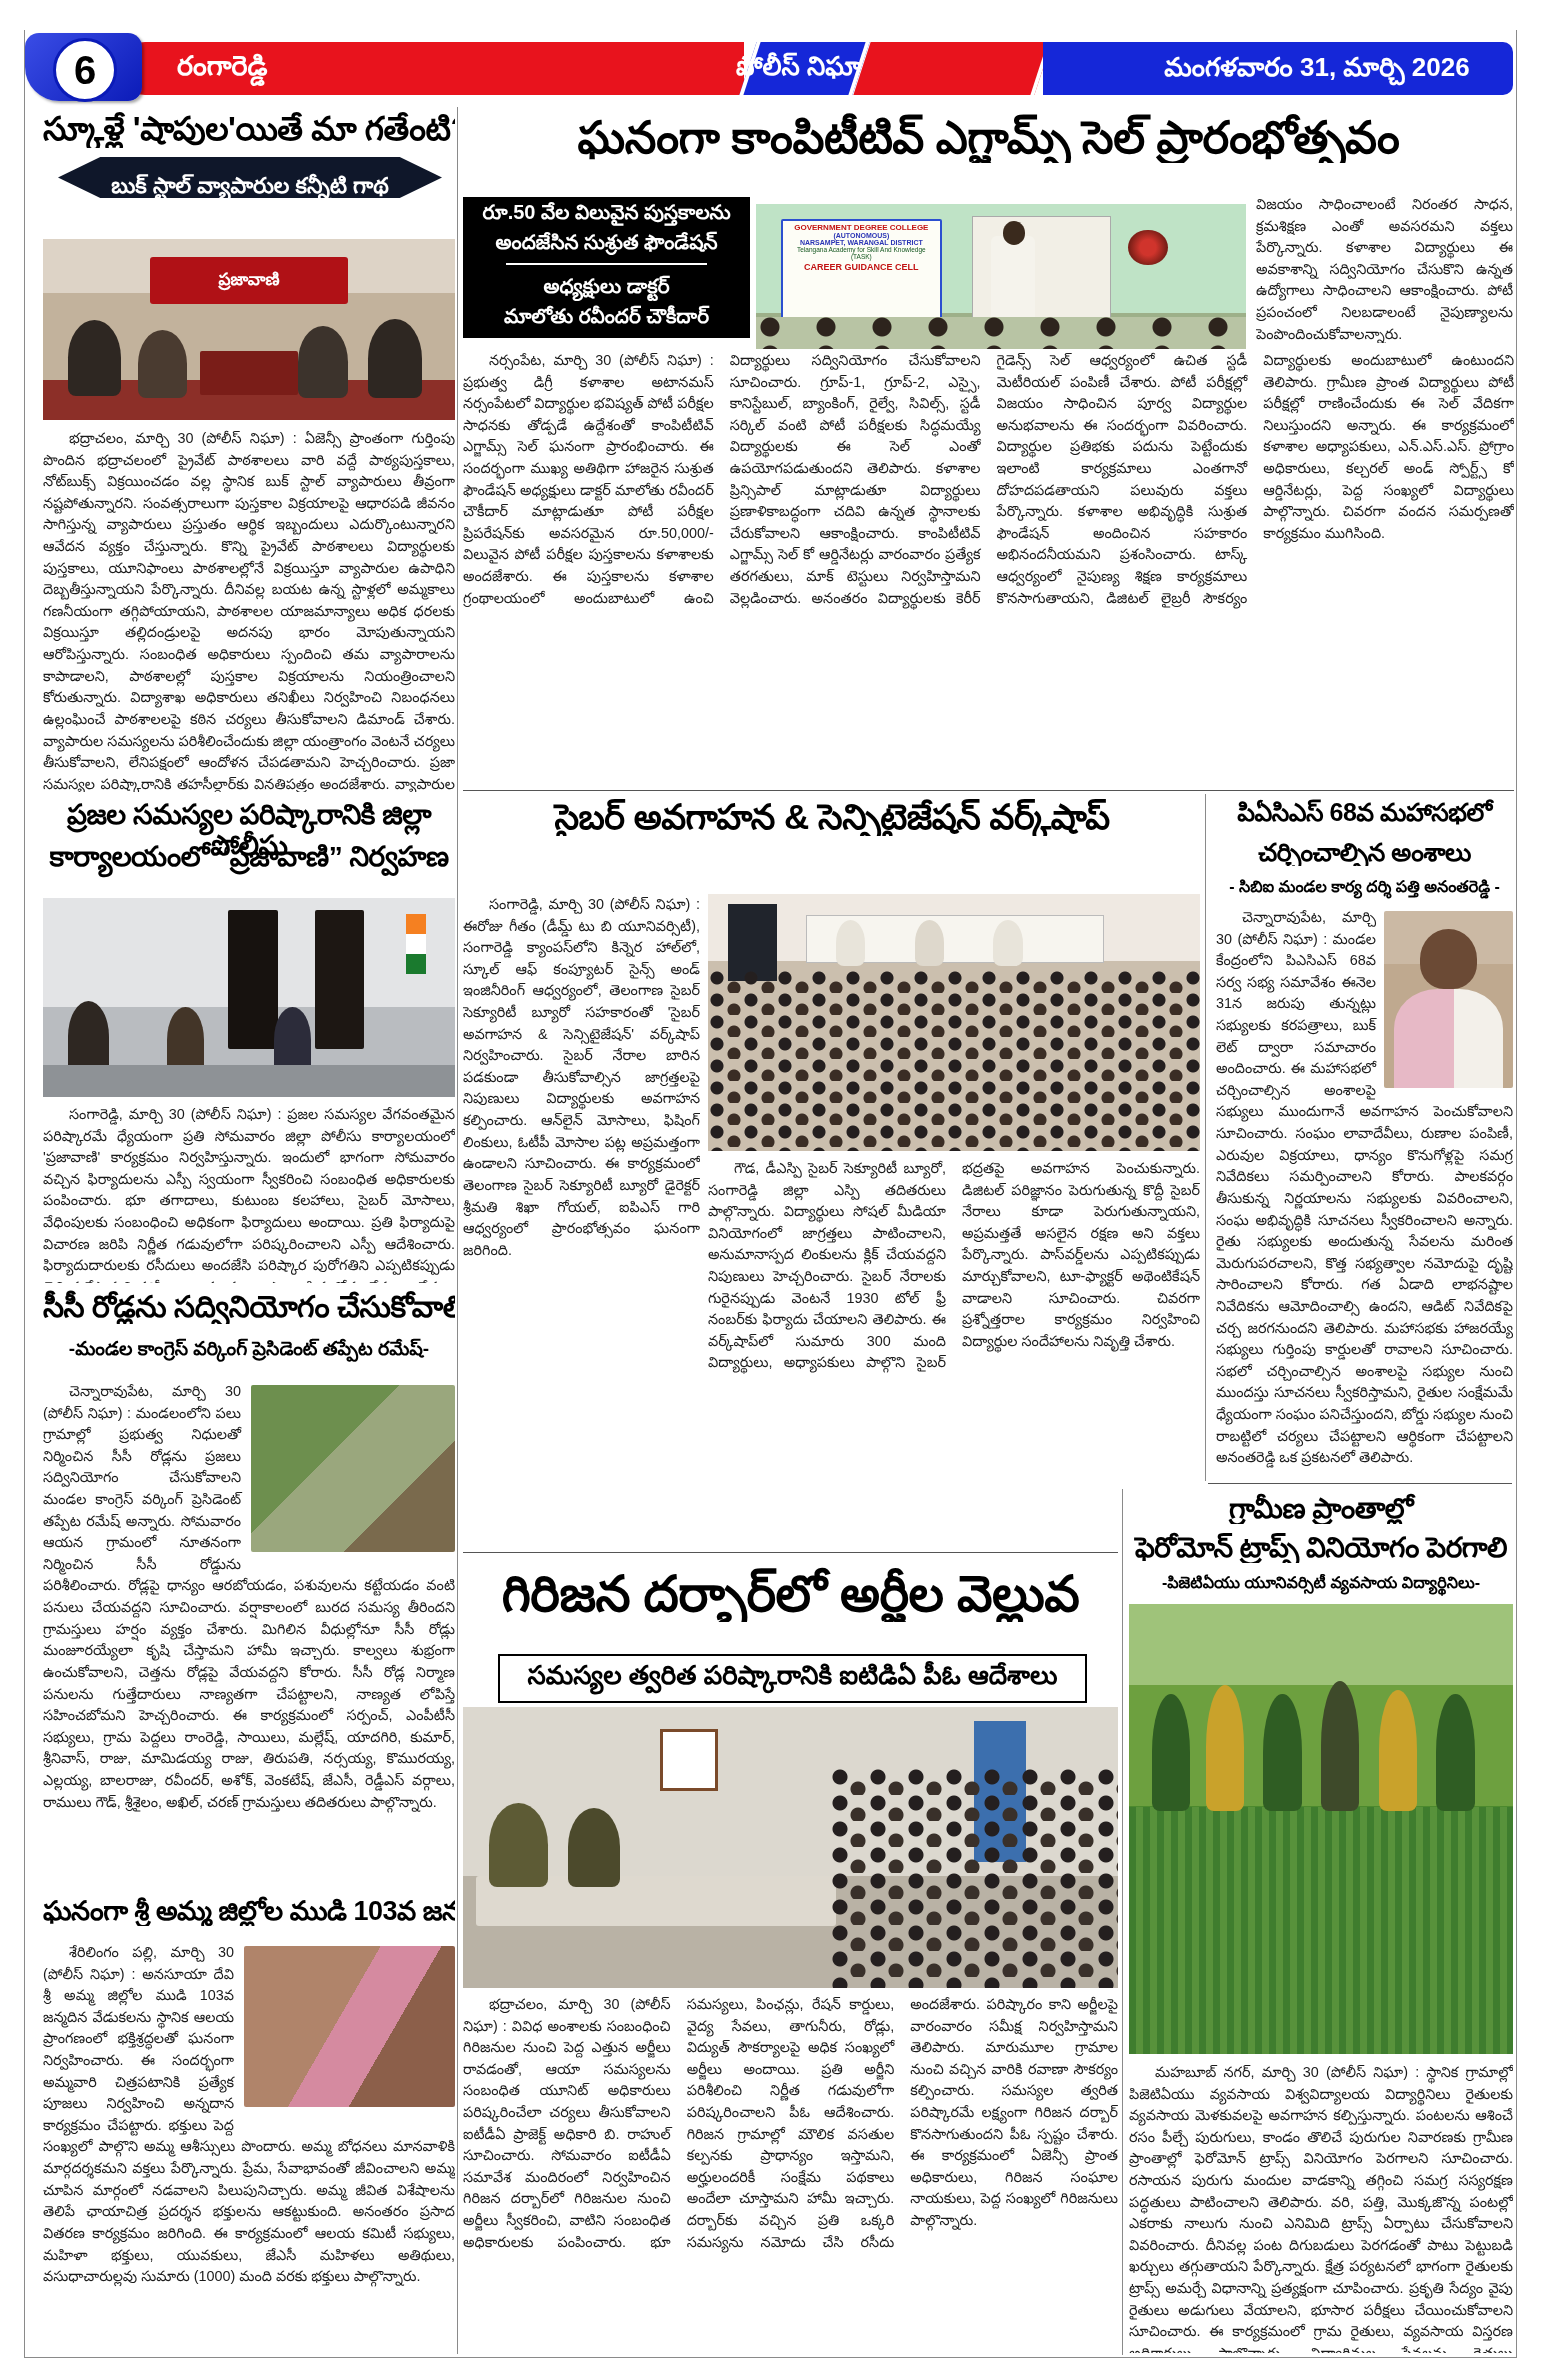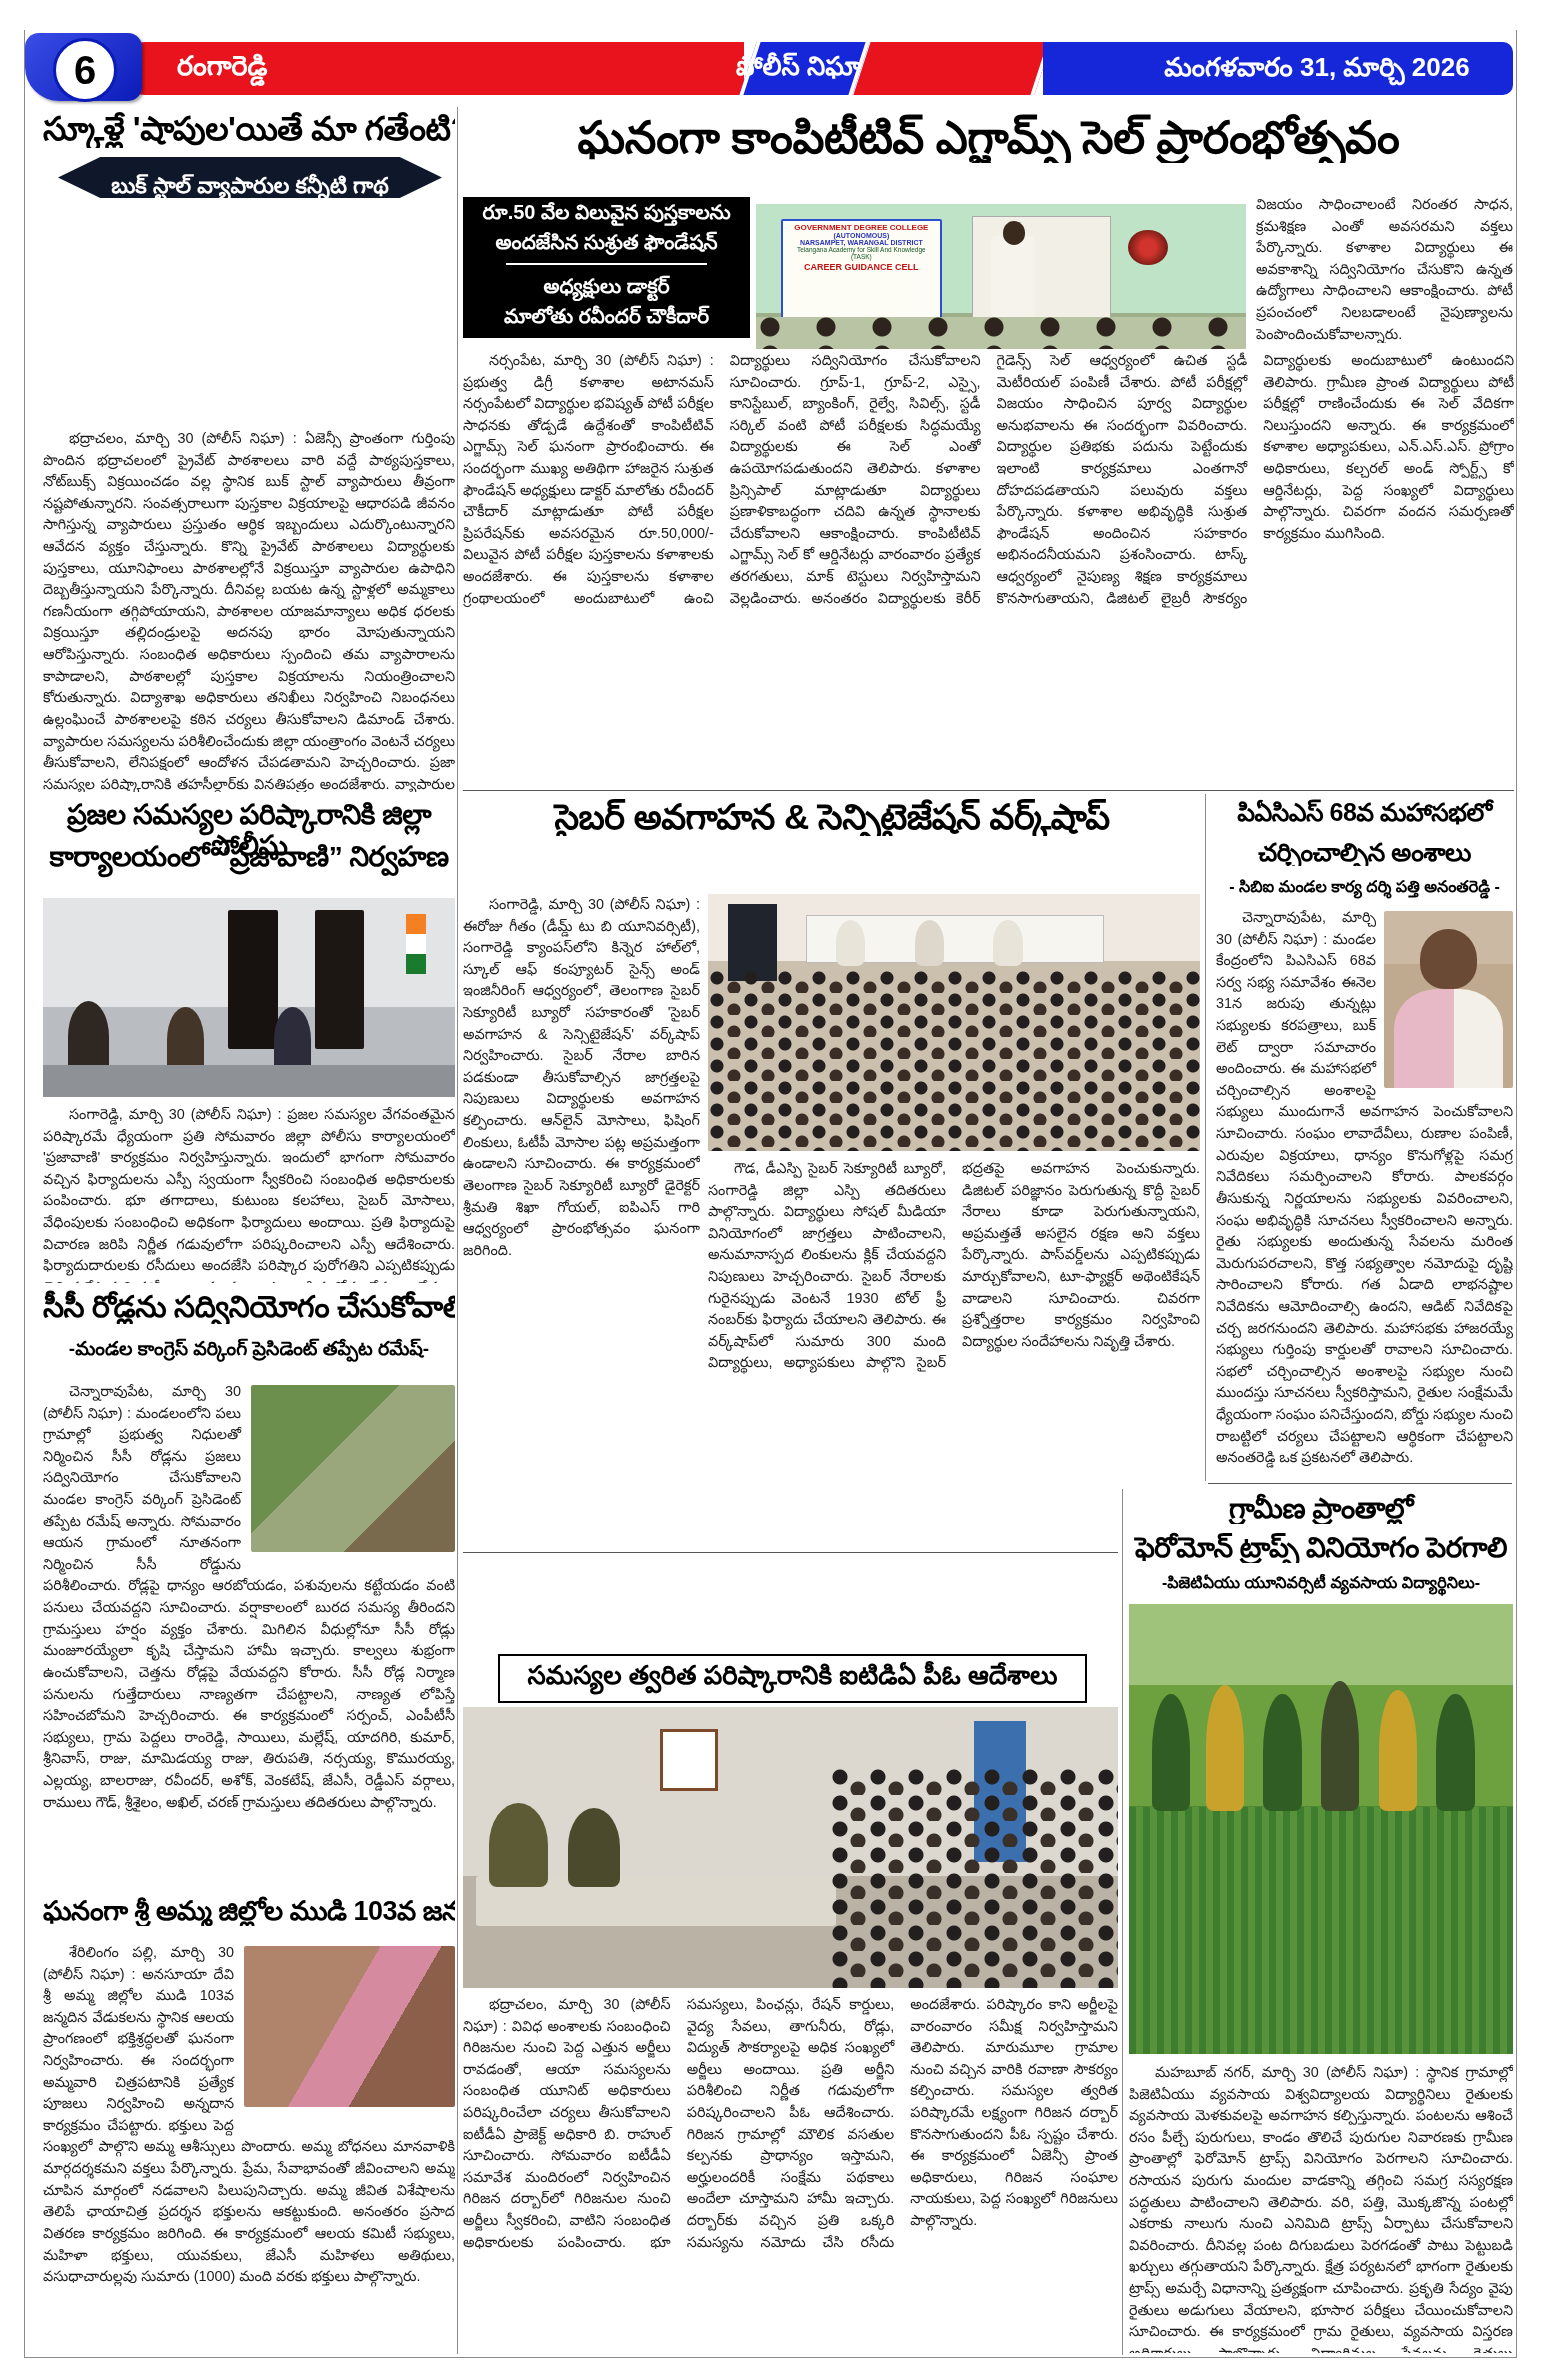--- a/index.html
+++ b/index.html
@@ -42,20 +42,28 @@
   <div class="hdr-txt" style="left:734px;top:51px;width:129px;text-align:center;font-size:26px;font-weight:800;">పోలీస్ నిఘా</div>
   <div class="hdr-txt" style="left:1134px;top:52px;width:366px;text-align:center;font-size:26px;">మంగళవారం 31, మార్చి 2026</div>
 
   <div class="vrule" style="left:457px;top:107px;height:2247px;"></div>
 
   <div class="abs hl nowrap" style="left:43px;top:111px;width:412px;font-size:33px;">స్కూళ్లే 'షాపుల'యితే మా గతేంటి?</div>
   <div class="abs" style="left:58px;top:157px;width:384px;height:41px;background:#0f172a;clip-path:polygon(0 50%,11% 0,89% 0,100% 50%,89% 100%,11% 100%);">
     <div style="color:#fff;font-weight:800;font-size:22px;text-align:center;line-height:58px;white-space:nowrap;overflow:hidden;">బుక్ స్టాల్ వ్యాపారుల కన్నీటి గాథ</div>
   </div>
 
+  <div class="photo" style="left:43px;top:239px;width:412px;height:181px;background:linear-gradient(#ddd3c6 0 30%,#c2b29c 30% 78%,#8c2f28 78% 100%);">
+    <div class="abs" style="left:26%;top:10%;width:48%;height:26%;background:#b01116;border-radius:3px;text-align:center;color:#fff;font-weight:700;font-size:17px;line-height:2.7;">ప్రజావాణి</div>
+    <div class="sil" style="left:6%;top:45%;width:13%;height:42%;"></div>
+    <div class="sil" style="left:23%;top:50%;width:12%;height:38%;background:#4a3b30;"></div>
+    <div class="sil" style="left:62%;top:48%;width:12%;height:40%;background:#3c332c;"></div>
+    <div class="sil" style="left:79%;top:44%;width:13%;height:44%;"></div>
+    <div class="abs" style="left:38%;top:62%;width:24%;height:24%;background:#7a1d18;border-radius:2px;"></div>
+  </div>
 
   <div class="abs body-txt" style="left:43px;top:428px;width:412px;height:364px;">భద్రాచలం, మార్చి 30 (పోలీస్ నిఘా) : ఏజెన్సీ ప్రాంతంగా గుర్తింపు పొందిన భద్రాచలంలో ప్రైవేట్ పాఠశాలలు వారి వద్దే పాఠ్యపుస్తకాలు, నోట్‌బుక్స్ విక్రయించడం వల్ల స్థానిక బుక్ స్టాల్ వ్యాపారులు తీవ్రంగా నష్టపోతున్నారని. సంవత్సరాలుగా పుస్తకాల విక్రయాలపై ఆధారపడి జీవనం సాగిస్తున్న వ్యాపారులు ప్రస్తుతం ఆర్థిక ఇబ్బందులు ఎదుర్కొంటున్నారని ఆవేదన వ్యక్తం చేస్తున్నారు. కొన్ని ప్రైవేట్ పాఠశాలలు విద్యార్థులకు పుస్తకాలు, యూనిఫాంలు పాఠశాలల్లోనే విక్రయిస్తూ వ్యాపారుల ఉపాధిని దెబ్బతీస్తున్నాయని పేర్కొన్నారు. దీనివల్ల బయట ఉన్న స్టాళ్లలో అమ్మకాలు గణనీయంగా తగ్గిపోయాయని, పాఠశాలల యాజమాన్యాలు అధిక ధరలకు విక్రయిస్తూ తల్లిదండ్రులపై అదనపు భారం మోపుతున్నాయని ఆరోపిస్తున్నారు. సంబంధిత అధికారులు స్పందించి తమ వ్యాపారాలను కాపాడాలని, పాఠశాలల్లో పుస్తకాల విక్రయాలను నియంత్రించాలని కోరుతున్నారు. విద్యాశాఖ అధికారులు తనిఖీలు నిర్వహించి నిబంధనలు ఉల్లంఘించే పాఠశాలలపై కఠిన చర్యలు తీసుకోవాలని డిమాండ్ చేశారు. వ్యాపారుల సమస్యలను పరిశీలించేందుకు జిల్లా యంత్రాంగం వెంటనే చర్యలు తీసుకోవాలని, లేనిపక్షంలో ఆందోళన చేపడతామని హెచ్చరించారు. ప్రజా సమస్యల పరిష్కారానికి తహసీల్దార్‌కు వినతిపత్రం అందజేశారు. వ్యాపారుల సమస్యపై పలు సంఘాలు సంఘీభావం తెలిపాయి.</div>
 
   <div class="abs hl" style="left:43px;top:799px;width:412px;font-size:28px;">ప్రజల సమస్యల పరిష్కారానికి జిల్లా పోలీసు</div>
   <div class="abs hl" style="left:43px;top:841px;width:412px;font-size:28px;">కార్యాలయంలో “ప్రజావాణి” నిర్వహణ</div>
 
   <div class="photo" style="left:43px;top:898px;width:412px;height:199px;background:linear-gradient(#e3e4e6 0 55%,#b9bcc0 55% 100%);">
     <div class="abs" style="left:45%;top:6%;width:12%;height:70%;background:#17120f;border-radius:2px;"></div>
     <div class="abs" style="left:66%;top:6%;width:12%;height:70%;background:#1d1713;border-radius:2px;"></div>
     <div class="abs" style="left:88%;top:8%;width:5%;height:30%;background:linear-gradient(#f58021 0 33%,#fff 33% 66%,#1a7a2e 66% 100%);"></div>
@@ -153,20 +161,21 @@
     <div class="sil" style="left:20%;top:18%;width:10%;height:28%;background:#c9a22b;"></div>
     <div class="sil" style="left:35%;top:20%;width:10%;height:26%;background:#2f5d23;"></div>
     <div class="sil" style="left:50%;top:17%;width:10%;height:29%;background:#3e4a2a;"></div>
     <div class="sil" style="left:65%;top:19%;width:10%;height:27%;background:#c9a22b;"></div>
     <div class="sil" style="left:80%;top:20%;width:10%;height:26%;background:#2f5d23;"></div>
   </div>
 
   <div class="abs body-txt" style="left:1129px;top:2062px;width:384px;height:291px;">మహబూబ్ నగర్, మార్చి 30 (పోలీస్ నిఘా) : స్థానిక గ్రామాల్లో పిజెటిఏయు వ్యవసాయ విశ్వవిద్యాలయ విద్యార్థినిలు రైతులకు వ్యవసాయ మెళకువలపై అవగాహన కల్పిస్తున్నారు. పంటలను ఆశించే రసం పీల్చే పురుగులు, కాండం తొలిచే పురుగుల నివారణకు గ్రామీణ ప్రాంతాల్లో ఫెరోమోన్ ట్రాప్స్ వినియోగం పెరగాలని సూచించారు. రసాయన పురుగు మందుల వాడకాన్ని తగ్గించి సమగ్ర సస్యరక్షణ పద్ధతులు పాటించాలని తెలిపారు. వరి, పత్తి, మొక్కజొన్న పంటల్లో ఎకరాకు నాలుగు నుంచి ఎనిమిది ట్రాప్స్ ఏర్పాటు చేసుకోవాలని వివరించారు. దీనివల్ల పంట దిగుబడులు పెరగడంతో పాటు పెట్టుబడి ఖర్చులు తగ్గుతాయని పేర్కొన్నారు. క్షేత్ర పర్యటనలో భాగంగా రైతులకు ట్రాప్స్ అమర్చే విధానాన్ని ప్రత్యక్షంగా చూపించారు. ప్రకృతి సేద్యం వైపు రైతులు అడుగులు వేయాలని, భూసార పరీక్షలు చేయించుకోవాలని సూచించారు. ఈ కార్యక్రమంలో గ్రామ రైతులు, వ్యవసాయ విస్తరణ అధికారులు పాల్గొన్నారు. విద్యార్థినుల సేవలను రైతులు అభినందించారు.</div>
 
   <div class="hrule" style="left:463px;top:1552px;width:655px;background:#555;"></div>
+  <div class="abs hl nowrap" style="left:463px;top:1566px;width:655px;font-size:50px;">గిరిజన దర్బార్‌లో అర్జీల వెల్లువ</div>
   <div class="abs" style="left:498px;top:1654px;width:585px;border:2px solid #000;padding:4px 0;text-align:center;font-weight:800;font-size:26px;color:#000;white-space:nowrap;overflow:hidden;">సమస్యల త్వరిత పరిష్కారానికి ఐటిడిఏ పీఓ ఆదేశాలు</div>
 
   <div class="photo" style="left:463px;top:1707px;width:655px;height:281px;background:linear-gradient(#dcd8cf 0 60%,#b9b2a5 60% 100%);">
     <div class="abs" style="left:30%;top:8%;width:9%;height:22%;background:#fff;border:3px solid #7a4a2a;box-sizing:border-box;"></div>
     <div class="abs" style="left:78%;top:5%;width:8%;height:50%;background:#3c6fae;"></div>
     <div class="abs" style="left:2%;top:60%;width:55%;height:18%;background:#ded9cf;border-radius:3px;"></div>
     <div class="sil" style="left:4%;top:34%;width:9%;height:30%;background:#5d5b35;"></div>
     <div class="sil" style="left:16%;top:36%;width:8%;height:28%;background:#4c4a2c;"></div>
     <div class="abs" style="left:56%;top:22%;width:44%;height:78%;background-image:radial-gradient(circle at 10px 8px,#241f1f 7px,transparent 8px),radial-gradient(circle at 28px 20px,#39302a 7px,transparent 8px);background-size:38px 26px;"></div>
   </div>

